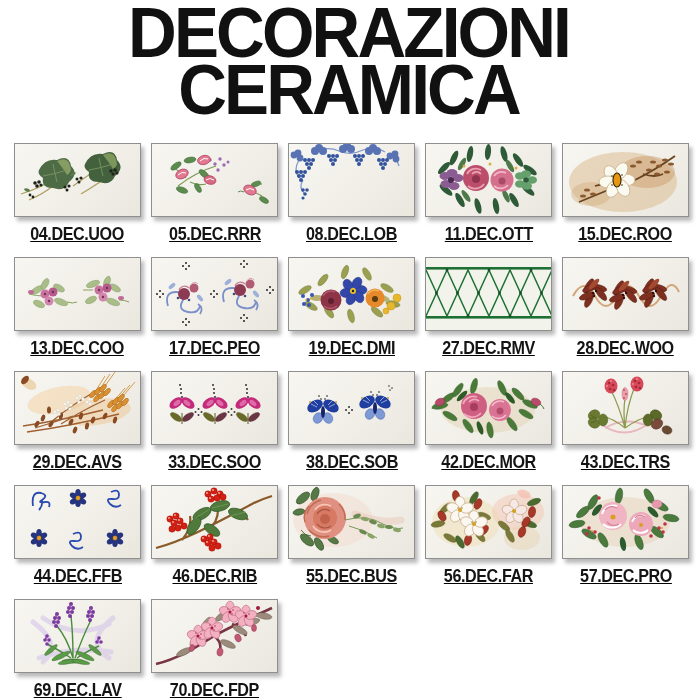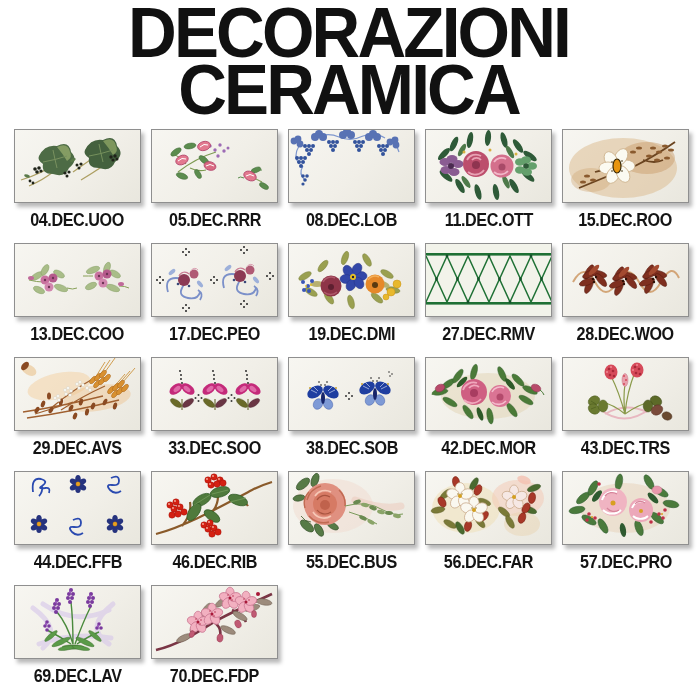--- a/index.html
+++ b/index.html
@@ -7,23 +7,23 @@
     width:700px;height:700px;background:#ffffff;overflow:hidden;
     font-family:"Liberation Sans",sans-serif;position:relative;
   }
   .header{width:697px;text-align:center;margin-top:4px;}
   .title-line{
     font-weight:bold;color:#111;font-size:71px;line-height:57px;
     letter-spacing:-3px;transform:scaleX(0.95);transform-origin:center top;
     white-space:nowrap;
   }
   .grid{
-    position:absolute;left:14px;top:129px;
+    position:absolute;left:14px;top:143px;
     display:grid;grid-template-columns:repeat(5,127px);
-    column-gap:10px;row-gap:13px;
+    column-gap:10px;row-gap:13px;text-decoration:underline;
   }
   .cell{width:127px;height:101px;display:flex;flex-direction:column;align-items:center;}
   .tile{
     width:125px;height:72px;border:1px solid #8f8f8f;
     background:linear-gradient(135deg,#f7f6f1 0%,#f1efe8 55%,#e9e7de 100%);
     box-shadow:3px 4px 4px rgba(0,0,0,0.28);
     position:relative;overflow:hidden;flex:0 0 auto;
   }
   .tile svg{display:block;}
   .code{

